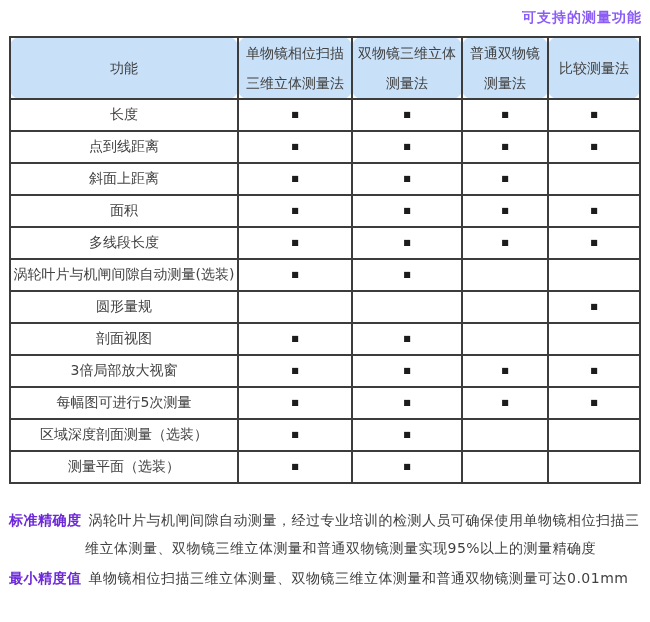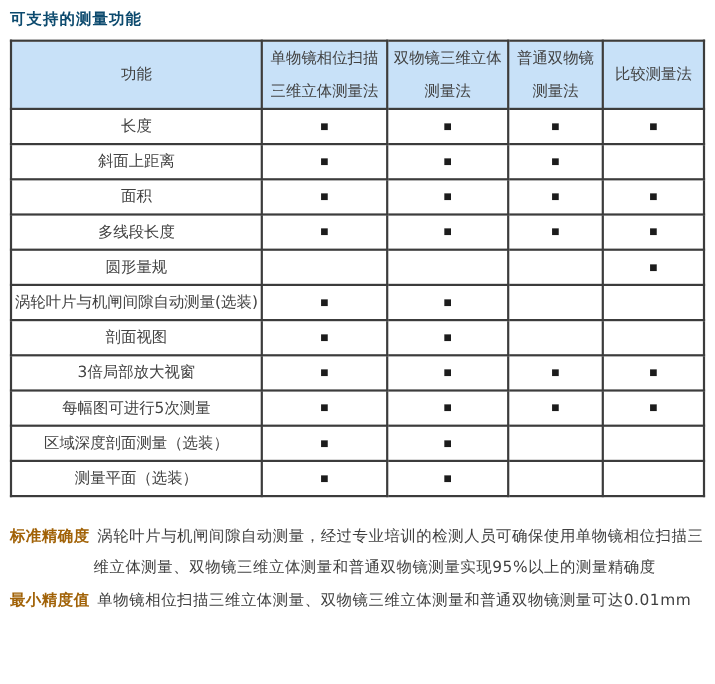--- a/index.html
+++ b/index.html
@@ -5,49 +5,49 @@
   * { box-sizing: border-box; }
   html, body { margin: 0; padding: 0; }
   body {
     width: 650px; height: 622px;
     background: #ffffff;
     font-family: "DejaVu Sans", "Liberation Sans", sans-serif;
     color: #404040;
   }
   .page { padding: 9px 8px 0 9px; }
   .doc-title {
-    font-size: 14px; font-weight: bold; color: #0c4a6e;
-    margin: 0 0 9px 0; letter-spacing: 1px;
+    font-size: 14px; font-weight: bold; color: #8b5cf6;
+    margin: 0 0 9px 0; letter-spacing: 1px; text-align: right;
   }
   table.spec-table {
     border-collapse: collapse; table-layout: fixed;
     width: 630px;
   }
   .spec-table th, .spec-table td {
     border: 2px solid #3c3c3c;
     text-align: center; vertical-align: middle;
     font-size: 14px; font-weight: normal; color: #424242;
     padding: 0 2px; overflow: hidden;
   }
   .spec-table thead th {
     background: #c8e1f8;
-    height: 53px; line-height: 30px;
+    height: 53px; line-height: 30px; border-radius: 10px;
   }
   .spec-table tbody td { height: 32px; white-space: nowrap; }
   .spec-table td.mark-cell {
     font-size: 8px; color: #1c1c1c; line-height: 1;
   }
   .notes { margin-top: 22px; }
   .note {
     font-size: 14px; line-height: 28px; margin: 0;
     padding-left: 76px; text-indent: -76px; color: #3f3f3f;
     letter-spacing: 0.5px;
   }
   .note + .note { margin-top: 2px; }
-  .note-label { font-weight: bold; color: #a16207; margin-right: 7px; }
+  .note-label { font-weight: bold; color: #6d28d9; margin-right: 7px; }
 </style>
 </head>
 <body>
 
 <div class="page">
   <h1 class="doc-title">可支持的测量功能</h1>
 
   <table class="spec-table">
     <colgroup>
       <col style="width:228px">
@@ -67,20 +67,27 @@
     </thead>
     <tbody>
       <tr>
         <td>长度</td>
         <td class="mark-cell">■</td>
         <td class="mark-cell">■</td>
         <td class="mark-cell">■</td>
         <td class="mark-cell">■</td>
       </tr>
       <tr>
+        <td>点到线距离</td>
+        <td class="mark-cell">■</td>
+        <td class="mark-cell">■</td>
+        <td class="mark-cell">■</td>
+        <td class="mark-cell">■</td>
+      </tr>
+      <tr>
         <td>斜面上距离</td>
         <td class="mark-cell">■</td>
         <td class="mark-cell">■</td>
         <td class="mark-cell">■</td>
         <td class="mark-cell"></td>
       </tr>
       <tr>
         <td>面积</td>
         <td class="mark-cell">■</td>
         <td class="mark-cell">■</td>
@@ -88,32 +95,32 @@
         <td class="mark-cell">■</td>
       </tr>
       <tr>
         <td>多线段长度</td>
         <td class="mark-cell">■</td>
         <td class="mark-cell">■</td>
         <td class="mark-cell">■</td>
         <td class="mark-cell">■</td>
       </tr>
       <tr>
+        <td>涡轮叶片与机闸间隙自动测量(选装)</td>
+        <td class="mark-cell">■</td>
+        <td class="mark-cell">■</td>
+        <td class="mark-cell"></td>
+        <td class="mark-cell"></td>
+      </tr>
+      <tr>
         <td>圆形量规</td>
         <td class="mark-cell"></td>
         <td class="mark-cell"></td>
         <td class="mark-cell"></td>
         <td class="mark-cell">■</td>
-      </tr>
-      <tr>
-        <td>涡轮叶片与机闸间隙自动测量(选装)</td>
-        <td class="mark-cell">■</td>
-        <td class="mark-cell">■</td>
-        <td class="mark-cell"></td>
-        <td class="mark-cell"></td>
       </tr>
       <tr>
         <td>剖面视图</td>
         <td class="mark-cell">■</td>
         <td class="mark-cell">■</td>
         <td class="mark-cell"></td>
         <td class="mark-cell"></td>
       </tr>
       <tr>
         <td>3倍局部放大视窗</td>

